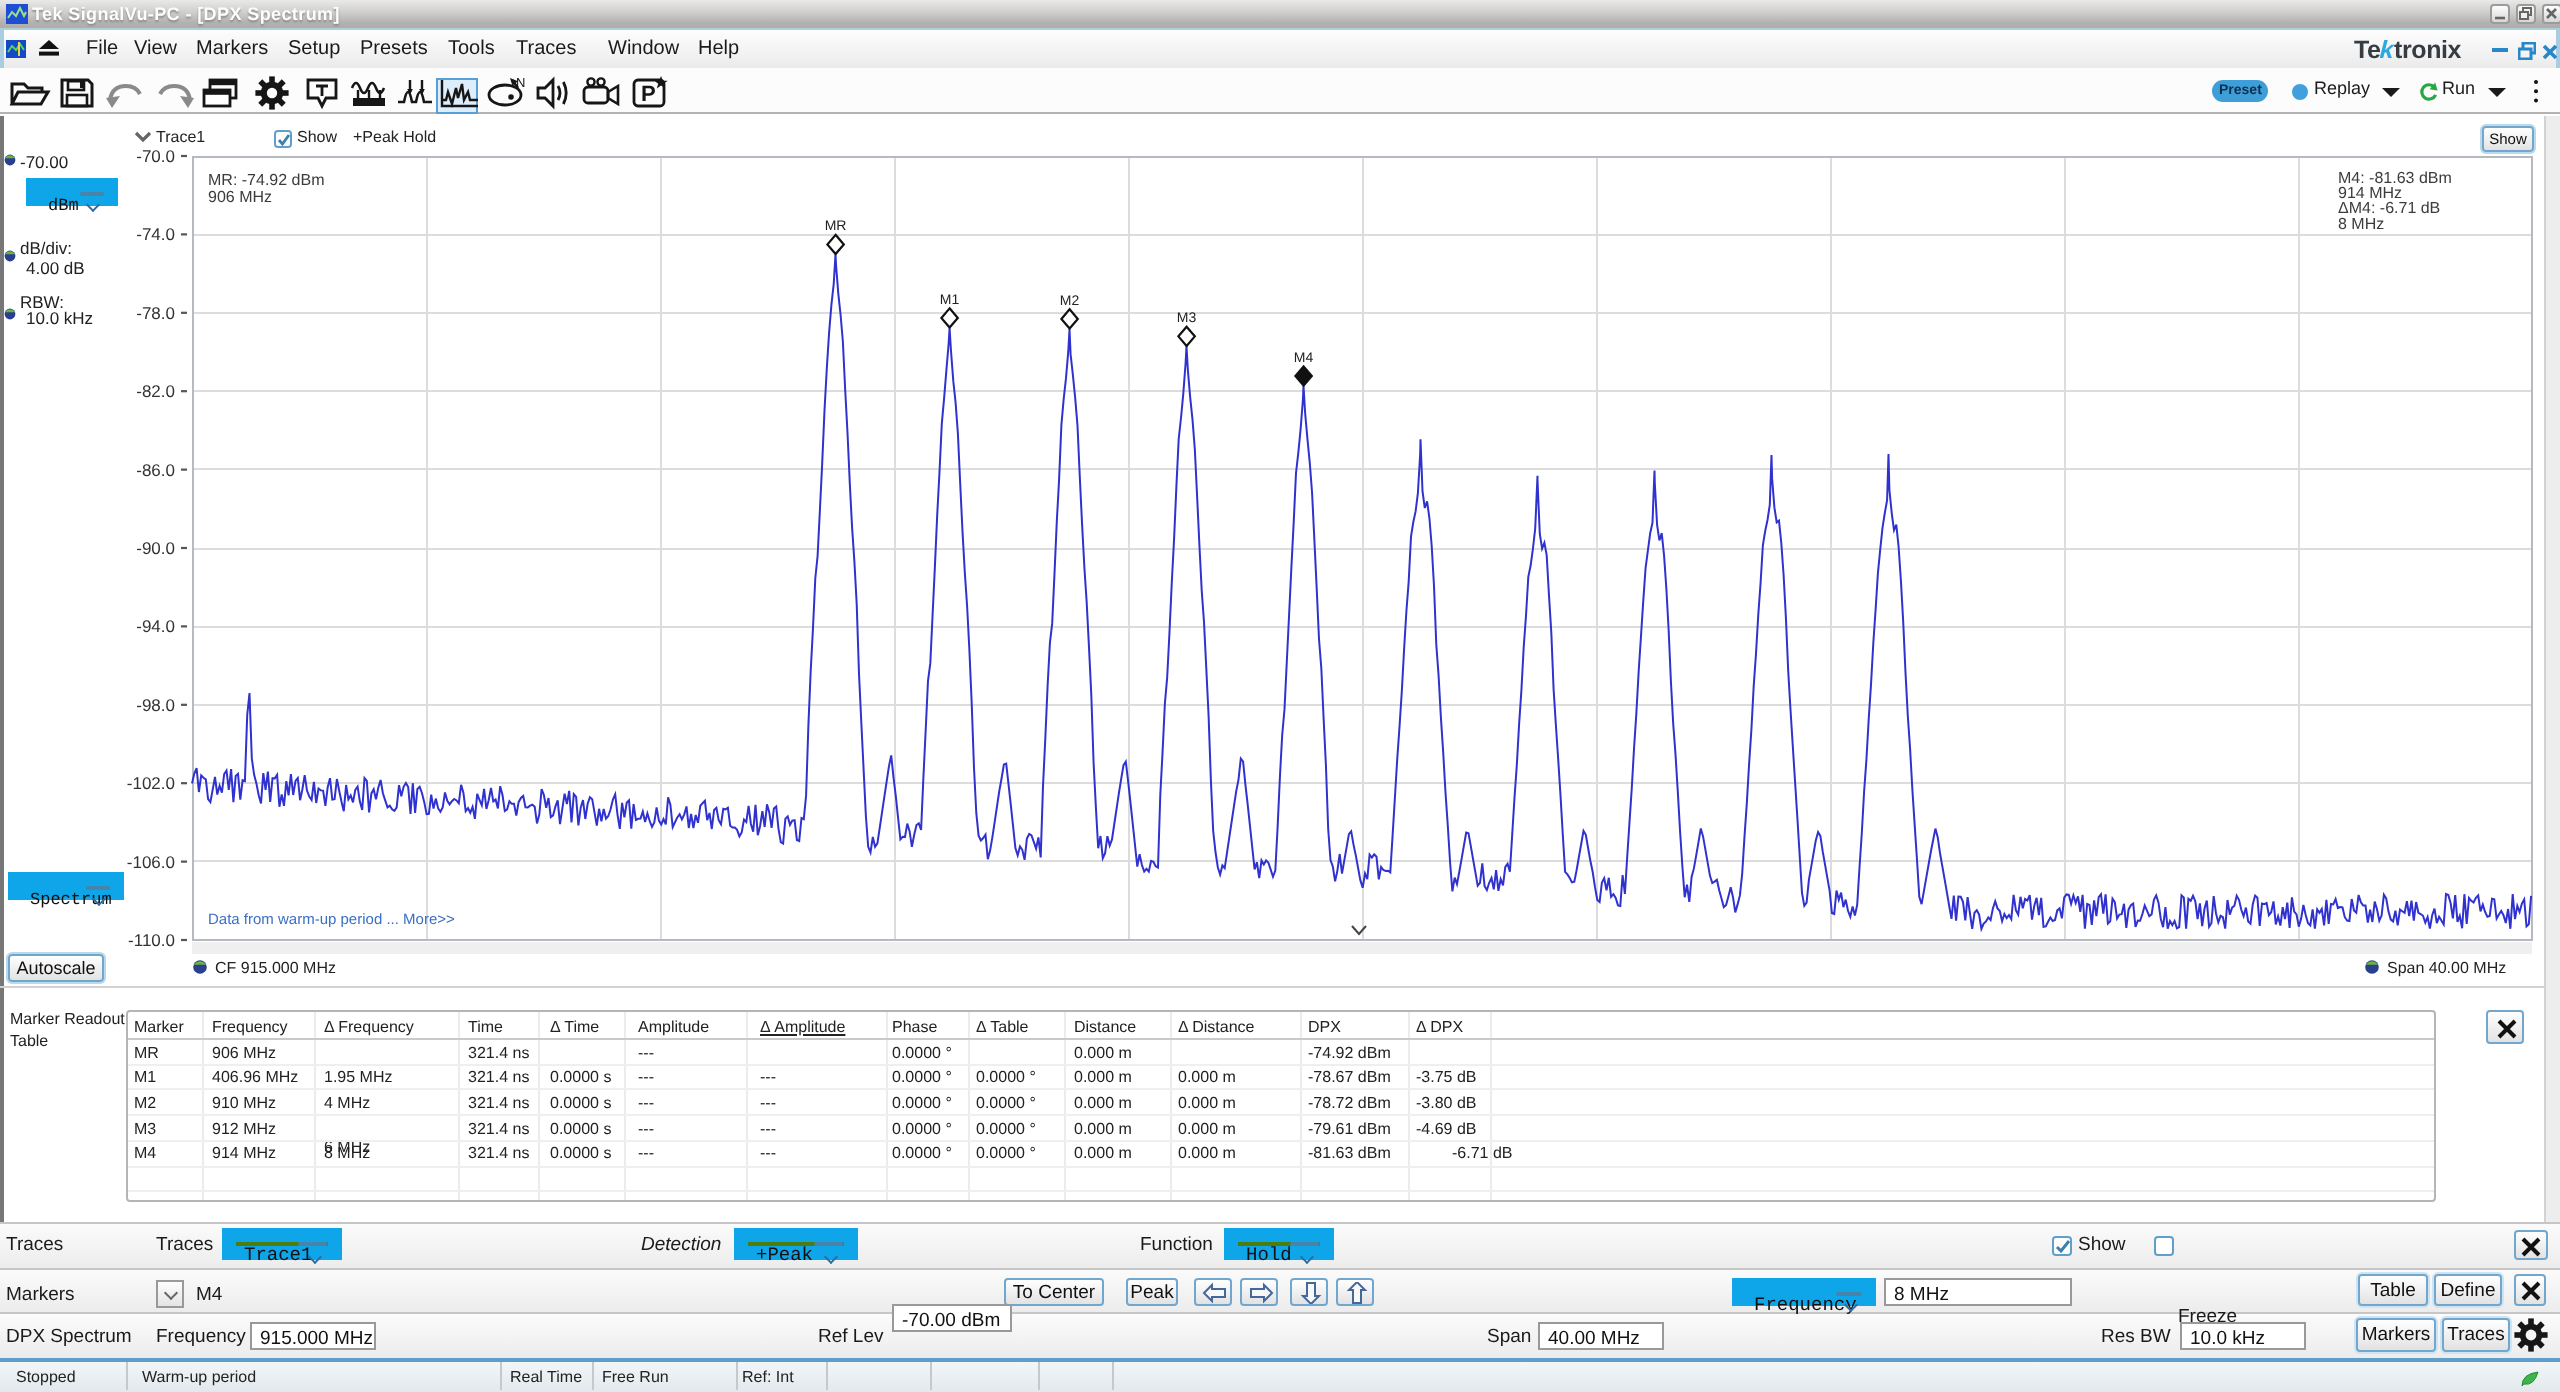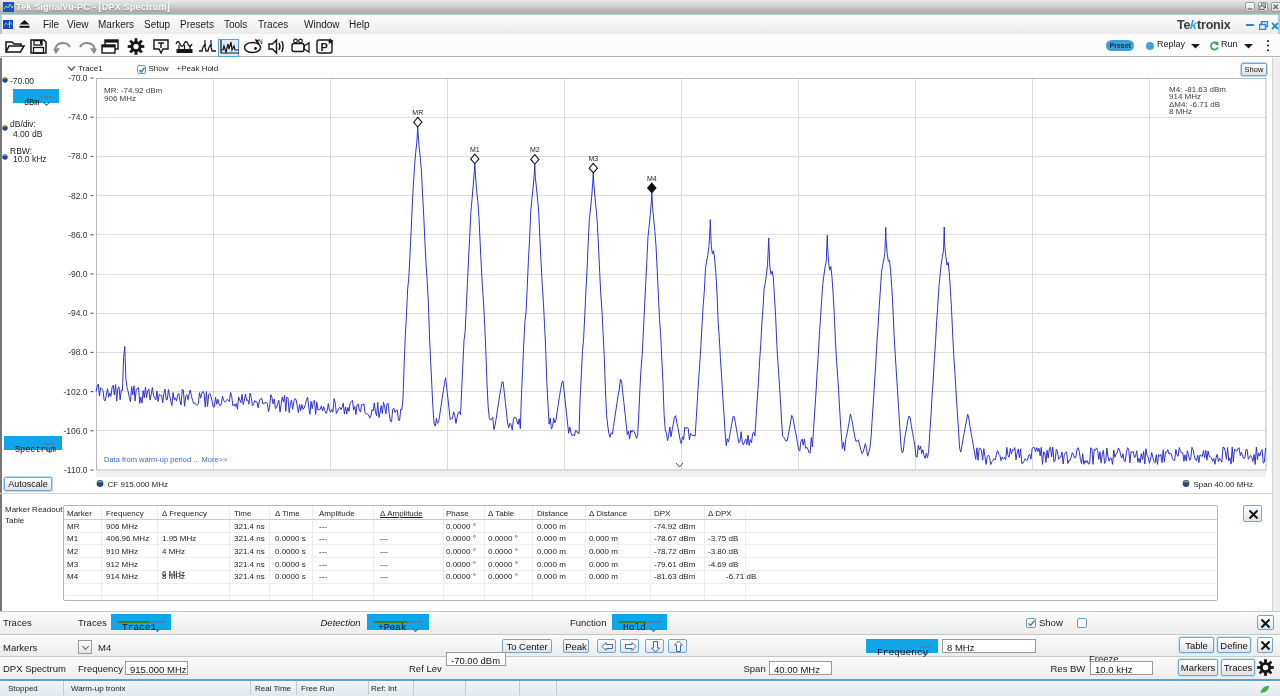--- a/index.html
+++ b/index.html
@@ -526,20 +526,20 @@
 <div id="statusbar"></div>
 <div class="scell" style="left:0;width:63px"></div>
 <div class="scell" style="left:63px;width:187px"></div>
 <div class="scell" style="left:250px;width:46px"></div>
 <div class="scell" style="left:296px;width:72px"></div>
 <div class="scell" style="left:368px;width:45px"></div>
 <div class="scell" style="left:413px;width:52px"></div>
 <div class="scell" style="left:465px;width:54px"></div>
 <div class="scell" style="left:519px;width:37px"></div>
 <div class="stxt" style="left:8px">Stopped</div>
-<div class="stxt" style="left:71px">Warm-up tronix</div>
+<div class="stxt" style="left:71px">Warm-up period</div>
 <div class="stxt" style="left:255px">Real Time</div>
 <div class="stxt" style="left:301px">Free Run</div>
 <div class="stxt" style="left:371px">Ref: Int</div>
 <svg class="abs" style="left:1260px;top:685px" width="10" height="9">
       <path d="M1 8 Q1 2 9 1 Q7 8 2 7 Z" fill="#3db54a" stroke="#2a8a36" stroke-width="0.5"></path>
     </svg>
 
 </div>
 </body></html>

